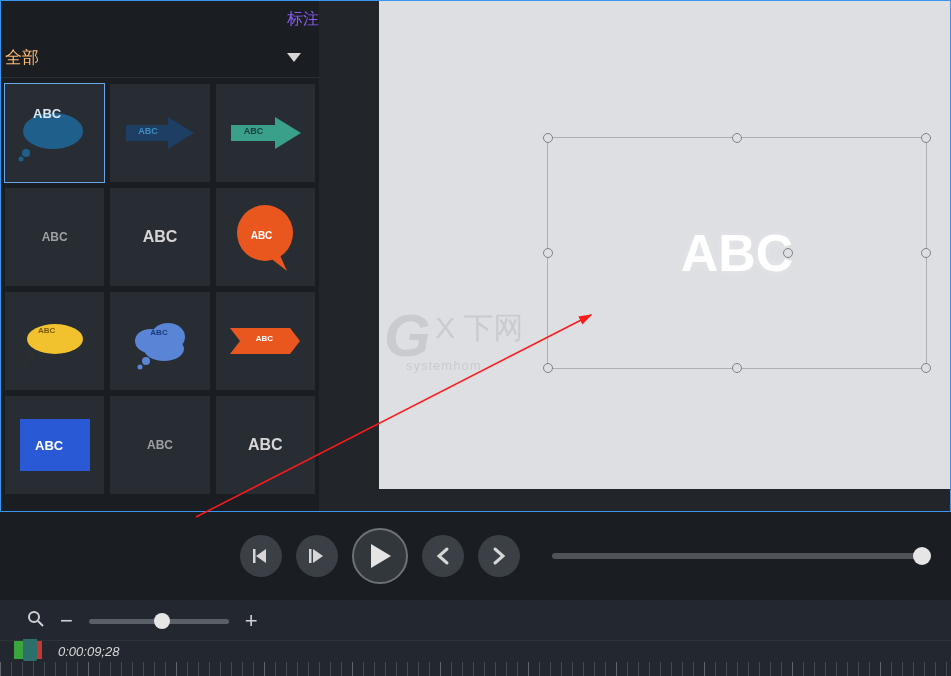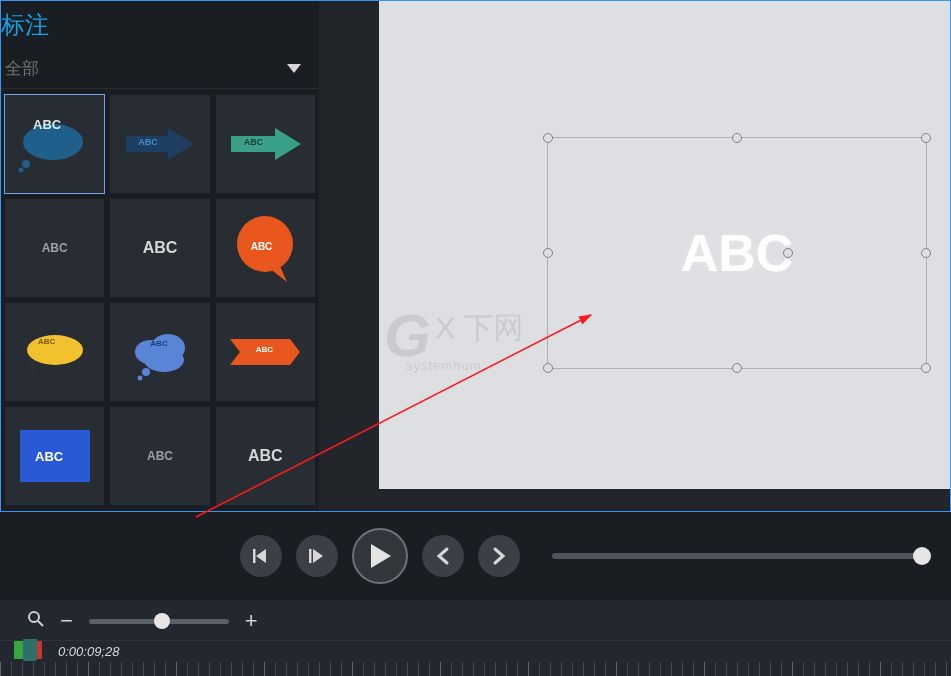--- a/index.html
+++ b/index.html
@@ -17,32 +17,32 @@
   height: 512px;
   border: 1px solid #3a95f0;
 }
 .sidebar {
   width: 318px;
   background: #1a1d21;
   display: flex;
   flex-direction: column;
 }
 .sidebar-title {
-  text-align: left;
-  color: #0ea5e9;
-  font-size: 24px;
+  text-align: right;
+  color: #8b5cf6;
+  font-size: 16px;
   padding: 8px 0;
 }
 .filter-row {
   display: flex;
   align-items: center;
   justify-content: space-between;
   padding: 8px 18px 8px 4px;
   border-bottom: 1px solid #2a2e33;
-  color: #737373;
+  color: #fdba74;
   font-size: 17px;
 }
 .filter-caret {
   width: 0; height: 0;
   border-left: 7px solid transparent;
   border-right: 7px solid transparent;
   border-top: 9px solid #d6d6d6;
 }
 .grid {
   display: grid;

